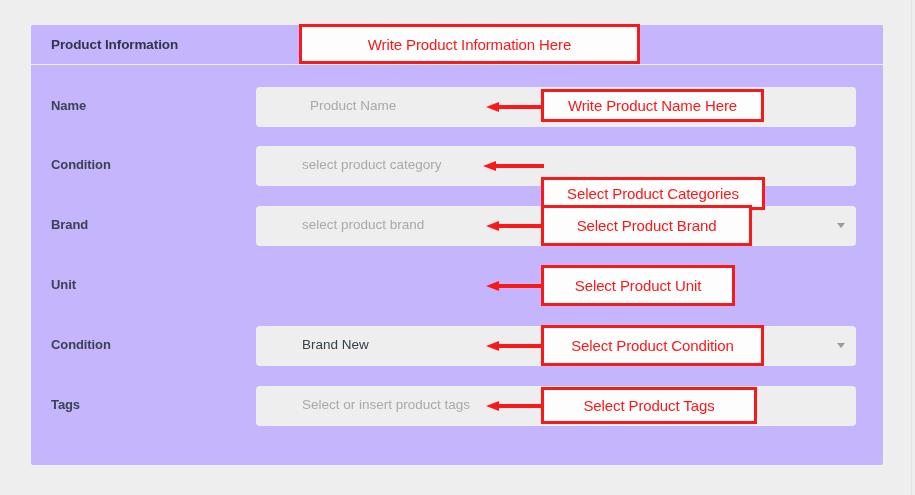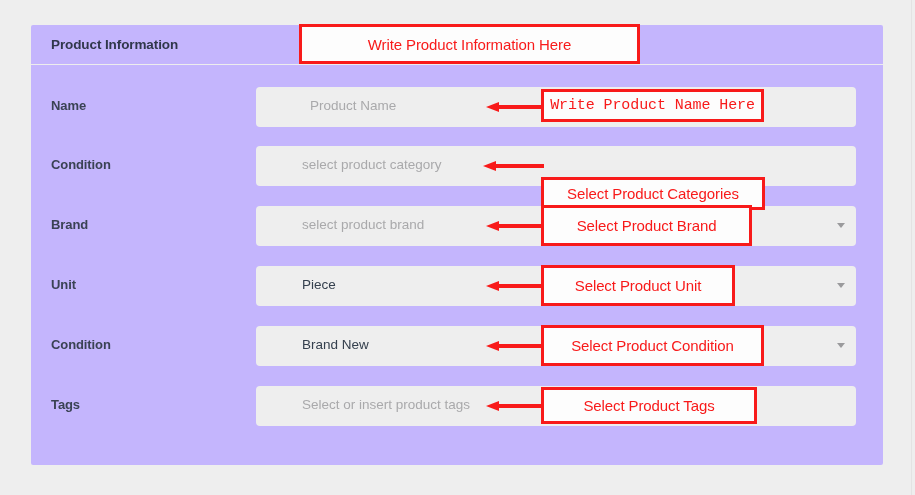--- a/index.html
+++ b/index.html
@@ -174,24 +174,20 @@
   <div class="form-row" style="top:181px;">
     <div class="row-label">Brand</div>
     <div class="field">
       <span class="field-text placeholder pad-none">select product brand</span>
       <span class="caret"></span>
     </div>
   </div>
 
   <div class="form-row" style="top:241px;">
     <div class="row-label">Unit</div>
-    <div class="field">
-      <span class="field-text value pad-none">Piece</span>
-      <span class="caret"></span>
-    </div>
   </div>
 
   <div class="form-row" style="top:301px;">
     <div class="row-label">Condition</div>
     <div class="field">
       <span class="field-text value pad-none">Brand New</span>
       <span class="caret"></span>
     </div>
   </div>
 
@@ -205,21 +201,21 @@
 </div>
 
 <div class="anno-box" style="left:299px; top:24px; width:341px; height:40px;">
   <span class="anno-text">Write Product Information Here</span>
 </div>
 
 <div class="anno-arrow" style="left:486px; top:102px; width:58px;">
   <span class="head"></span>
     <span class="shaft"></span>
 </div>
-<div class="anno-box" style="left:541px; top:89px; width:223px; height:33px;font-family:Liberation Mono, monospace;">
+<div class="anno-box" style="left:541px; top:89px; width:223px; height:33px;">
   <span class="anno-text">Write Product Name Here</span>
 </div>
 
 <div class="anno-arrow" style="left:483px; top:161px; width:61px;">
   <span class="head"></span>
     <span class="shaft"></span>
 </div>
 <div class="anno-box" style="left:541px; top:148px; width:224px; height:33px;margin-top:29px;">
   <span class="anno-text">Select Product Categories</span>
 </div>

